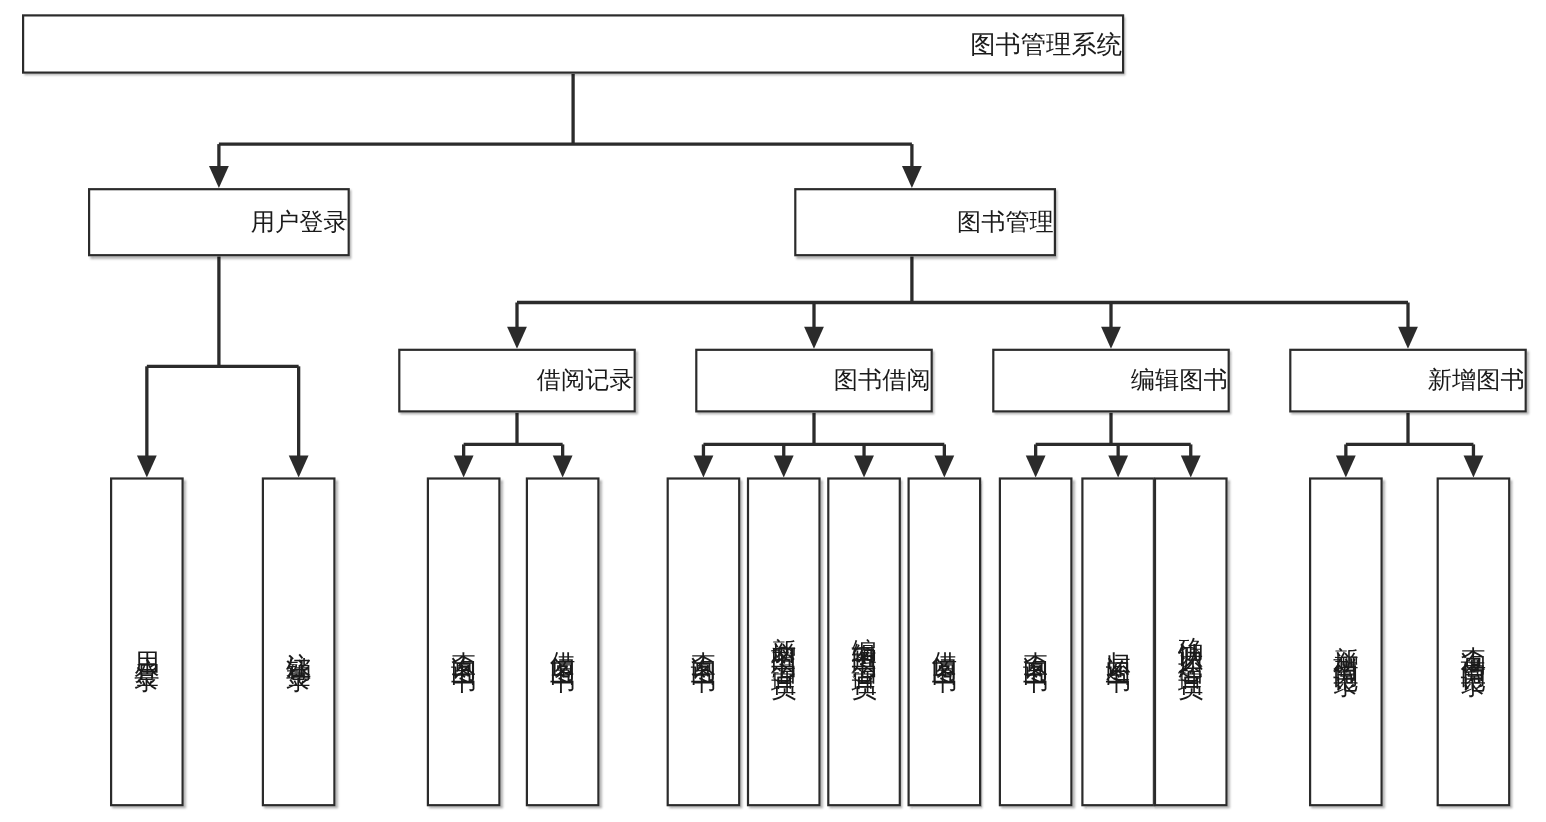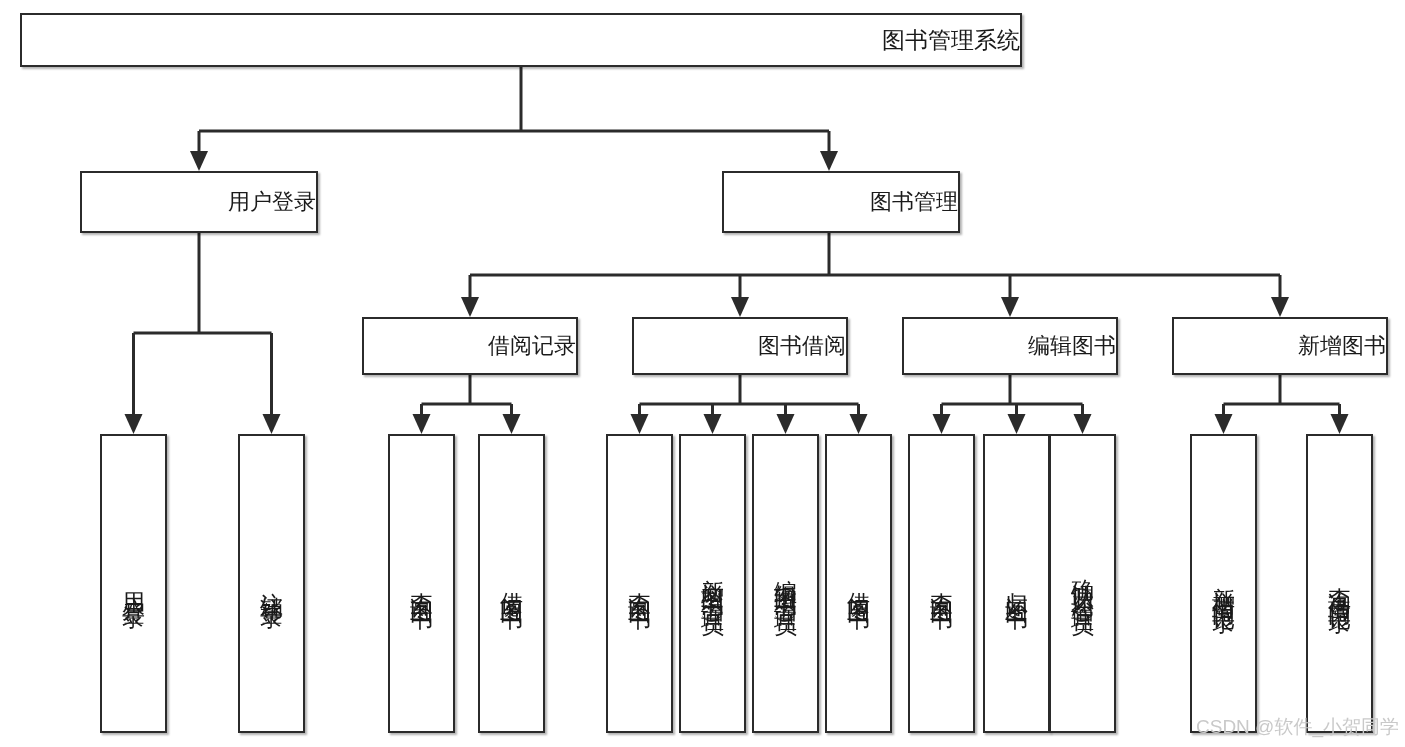--- a/index.html
+++ b/index.html
@@ -155,14 +155,13 @@
       <div class="node leaf" style="left: 1049px; top: 434px; width: 67px; height: 299px;">
         <span class="nlabel">确认归还（管理员）</span>
       </div>
       <div class="node leaf" style="left: 1190px; top: 434px; width: 67px; height: 299px;">
         <span class="nlabel">新增借阅记录</span>
       </div>
       <div class="node leaf" style="left: 1306px; top: 434px; width: 67px; height: 299px;">
         <span class="nlabel">查询借阅记录</span>
       </div>
     </div>
-  <div class="watermark" style="left: 1196px; top: 714px; color: rgb(201, 201, 201);">CSDN @软件_小贺同学</div>
 </div>
 
 </body></html>

